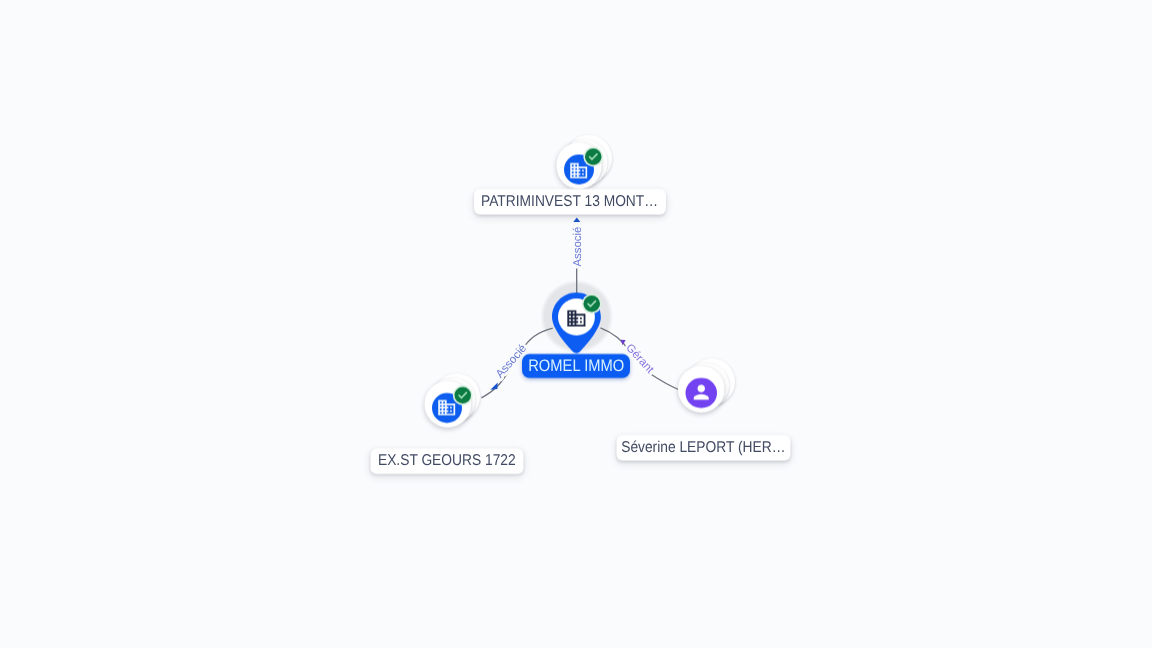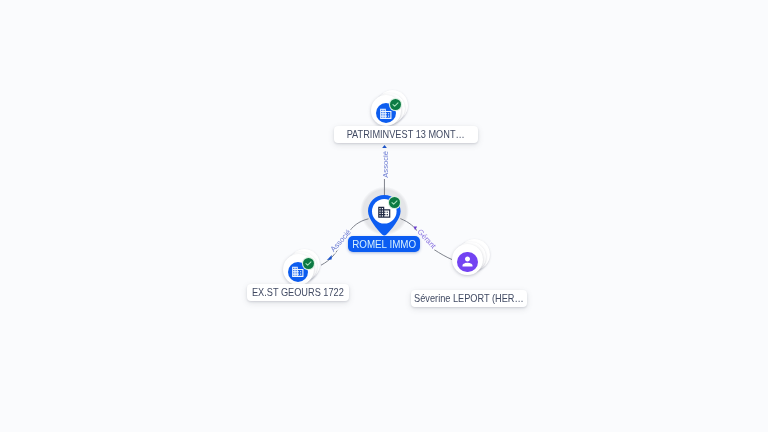--- a/index.html
+++ b/index.html
@@ -82,21 +82,21 @@
       <svg width="13.6" height="13.6" viewBox="0 0 24 24" style="margin-top:.9px;">
         <path fill="#eef5fe" d="M12 7V3H2v18h20V7H12zM6 19H4v-2h2v2zm0-4H4v-2h2v2zm0-4H4V9h2v2zm0-4H4V5h2v2zm4 12H8v-2h2v2zm0-4H8v-2h2v2zm0-4H8V9h2v2zm0-4H8V5h2v2zm10 12h-8v-2h2v-2h-2v-2h2v-2h-2V9h8v10zm-2-8h-2v2h2v-2zm0 4h-2v2h2v-2z"></path>
       </svg>
     </div>
     <div class="badge" style="left:19.9px;top:4.15px;width:10.9px;height:10.9px;">
       <svg width="10.9" height="10.9" viewBox="0 0 24 24">
         <path fill="none" stroke="#a6e2bc" stroke-width="2.3" stroke-linecap="round" stroke-linejoin="round" d="M6.6 12.2 L10.3 15.9 L17.6 8.3"></path>
       </svg>
     </div>
   </div>
-  <div class="nlabel" style="left:334px;top:126.2px;width:144px;">
+  <div class="nlabel" style="left:316px;top:126.2px;width:128px;">
       <span>PATRIMINVEST 13 MONT…</span>
     </div>
 
   <div style="position:absolute;left:367.7px;top:195.1px;width:33.6px;height:41.3px;">
     <svg width="33.6" height="41.3" viewBox="0 0 33.6 41.3">
       <path d="M16.3 0 C7.3 0 0 7.3 0 16.3 C0 24.1 9.6 34.9 14.1 39.5 C15.3 40.8 17.3 40.8 18.5 39.5 C23 34.9 32.6 24.1 32.6 16.3 C32.6 7.3 25.3 0 16.3 0 Z" fill="#0d5df2"></path>
       <circle cx="16.3" cy="16.3" r="12.3" fill="#ffffff"></circle>
     </svg>
     <svg width="14.5" height="14.5" viewBox="0 0 24 24" style="position:absolute;left:9.4px;top:10.2px;">
       <path fill="#212a44" d="M12 7V3H2v18h20V7H12zM6 19H4v-2h2v2zm0-4H4v-2h2v2zm0-4H4V9h2v2zm0-4H4V5h2v2zm4 12H8v-2h2v2zm0-4H8v-2h2v2zm0-4H8V9h2v2zm0-4H8V5h2v2zm10 12h-8v-2h2v-2h-2v-2h2v-2h-2V9h8v10zm-2-8h-2v2h2v-2zm0 4h-2v2h2v-2z"></path>
@@ -119,21 +119,21 @@
       <svg width="13.6" height="13.6" viewBox="0 0 24 24" style="margin-top:.9px;">
         <path fill="#eef5fe" d="M12 7V3H2v18h20V7H12zM6 19H4v-2h2v2zm0-4H4v-2h2v2zm0-4H4V9h2v2zm0-4H4V5h2v2zm4 12H8v-2h2v2zm0-4H8v-2h2v2zm0-4H8V9h2v2zm0-4H8V5h2v2zm10 12h-8v-2h2v-2h-2v-2h2v-2h-2V9h8v10zm-2-8h-2v2h2v-2zm0 4h-2v2h2v-2z"></path>
       </svg>
     </div>
     <div class="badge" style="left:19.9px;top:4.15px;width:10.9px;height:10.9px;">
       <svg width="10.9" height="10.9" viewBox="0 0 24 24">
         <path fill="none" stroke="#a6e2bc" stroke-width="2.3" stroke-linecap="round" stroke-linejoin="round" d="M6.6 12.2 L10.3 15.9 L17.6 8.3"></path>
       </svg>
     </div>
   </div>
-  <div class="nlabel" style="left:247px;top:284px;width:102px;">
+  <div class="nlabel" style="left:247px;top:299px;width:102px;">
       <span>EX.ST GEOURS 1722</span>
     </div>
 
   <div class="stack" style="left:452.1px;top:243.9px;">
     <div class="sheet s3"></div>
     <div class="sheet s2"></div>
     <div class="sheet s1"></div>
     <div class="disc purple">
       <svg width="15" height="15" viewBox="0 0 24 24">
         <path fill="#ffffff" d="M12 12c2.21 0 4-1.79 4-4s-1.79-4-4-4-4 1.79-4 4 1.79 4 4 4zm0 2c-2.67 0-8 1.34-8 4v2h16v-2c0-2.66-5.33-4-8-4z"></path>

